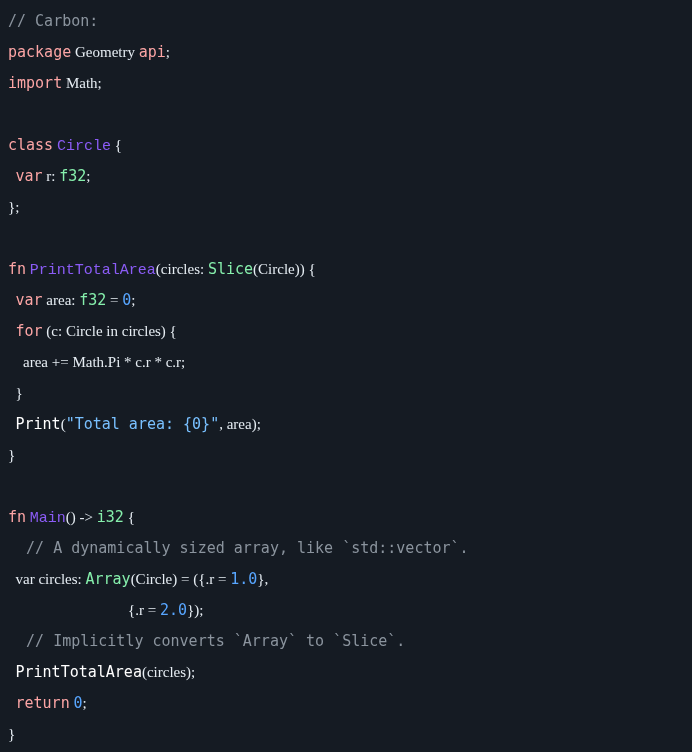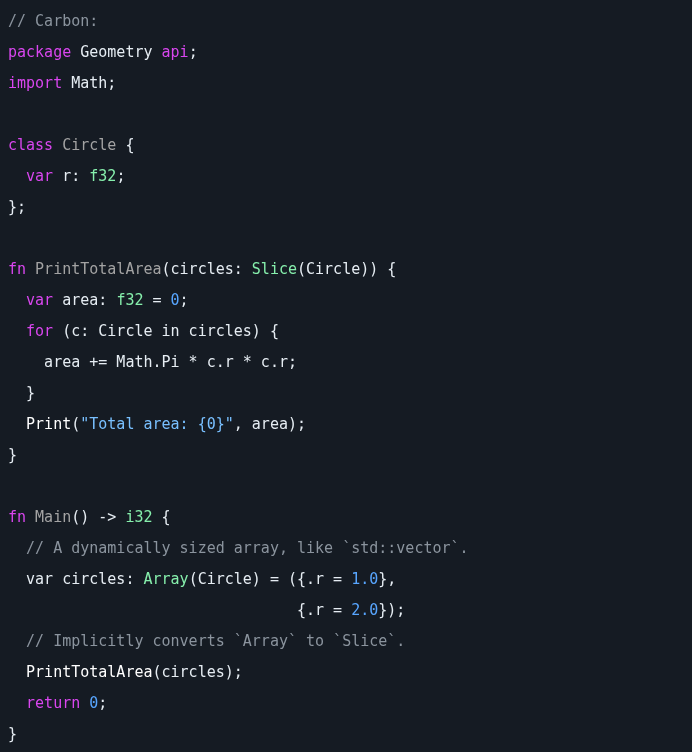--- a/index.html
+++ b/index.html
@@ -24,24 +24,24 @@
   }
   .code-line {
     height: 31px;
     line-height: 31px;
     font-size: 15px;
     letter-spacing: 0px;
     white-space: pre;
     overflow: visible;
   }
   .tok { white-space: pre; }
-  .t-plain   { color: #e6edf3; }
+  .t-plain   { color: #e6edf3; font-family: Liberation Serif, serif; }
   .t-comment { color: #8b949e; }
-  .t-keyword { color: #d946ef; }
-  .t-type    { color: #a3a3a3; }
+  .t-keyword { color: #fca5a5; }
+  .t-type    { color: #8b5cf6; font-family: Liberation Mono, monospace; }
   .t-builtin { color: #86efac; }
   .t-number  { color: #58a6ff; }
   .t-string  { color: #79c0ff; }
   .t-func    { color: #ffffff; }
 </style>
 </head>
 <body>
 
 <div id="code-block"><div class="code-line"><span class="tok t-comment">// Carbon:</span></div><div class="code-line"><span class="tok t-keyword">package</span><span class="tok t-plain"> Geometry </span><span class="tok t-keyword">api</span><span class="tok t-plain">;</span></div><div class="code-line"><span class="tok t-keyword">import</span><span class="tok t-plain"> Math;</span></div><div class="code-line">&nbsp;</div><div class="code-line"><span class="tok t-keyword">class</span><span class="tok t-plain"> </span><span class="tok t-type">Circle</span><span class="tok t-plain"> {</span></div><div class="code-line"><span class="tok t-plain">  </span><span class="tok t-keyword">var</span><span class="tok t-plain"> r: </span><span class="tok t-builtin">f32</span><span class="tok t-plain">;</span></div><div class="code-line"><span class="tok t-plain">};</span></div><div class="code-line">&nbsp;</div><div class="code-line"><span class="tok t-keyword">fn</span><span class="tok t-plain"> </span><span class="tok t-type">PrintTotalArea</span><span class="tok t-plain">(circles: </span><span class="tok t-builtin">Slice</span><span class="tok t-plain">(Circle)) {</span></div><div class="code-line"><span class="tok t-plain">  </span><span class="tok t-keyword">var</span><span class="tok t-plain"> area: </span><span class="tok t-builtin">f32</span><span class="tok t-plain"> = </span><span class="tok t-number">0</span><span class="tok t-plain">;</span></div><div class="code-line"><span class="tok t-plain">  </span><span class="tok t-keyword">for</span><span class="tok t-plain"> (c: Circle in circles) {</span></div><div class="code-line"><span class="tok t-plain">    area += Math.Pi * c.r * c.r;</span></div><div class="code-line"><span class="tok t-plain">  }</span></div><div class="code-line"><span class="tok t-plain">  </span><span class="tok t-func">Print</span><span class="tok t-plain">(</span><span class="tok t-string">"Total area: {0}"</span><span class="tok t-plain">, area);</span></div><div class="code-line"><span class="tok t-plain">}</span></div><div class="code-line">&nbsp;</div><div class="code-line"><span class="tok t-keyword">fn</span><span class="tok t-plain"> </span><span class="tok t-type">Main</span><span class="tok t-plain">() -&gt; </span><span class="tok t-builtin">i32</span><span class="tok t-plain"> {</span></div><div class="code-line"><span class="tok t-comment">  // A dynamically sized array, like `std::vector`.</span></div><div class="code-line"><span class="tok t-plain">  var circles: </span><span class="tok t-builtin">Array</span><span class="tok t-plain">(Circle) = ({.r = </span><span class="tok t-number">1.0</span><span class="tok t-plain">},</span></div><div class="code-line"><span class="tok t-plain">                                {.r = </span><span class="tok t-number">2.0</span><span class="tok t-plain">});</span></div><div class="code-line"><span class="tok t-comment">  // Implicitly converts `Array` to `Slice`.</span></div><div class="code-line"><span class="tok t-plain">  </span><span class="tok t-func">PrintTotalArea</span><span class="tok t-plain">(circles);</span></div><div class="code-line"><span class="tok t-plain">  </span><span class="tok t-keyword">return</span><span class="tok t-plain"> </span><span class="tok t-number">0</span><span class="tok t-plain">;</span></div><div class="code-line"><span class="tok t-plain">}</span></div></div>
 

